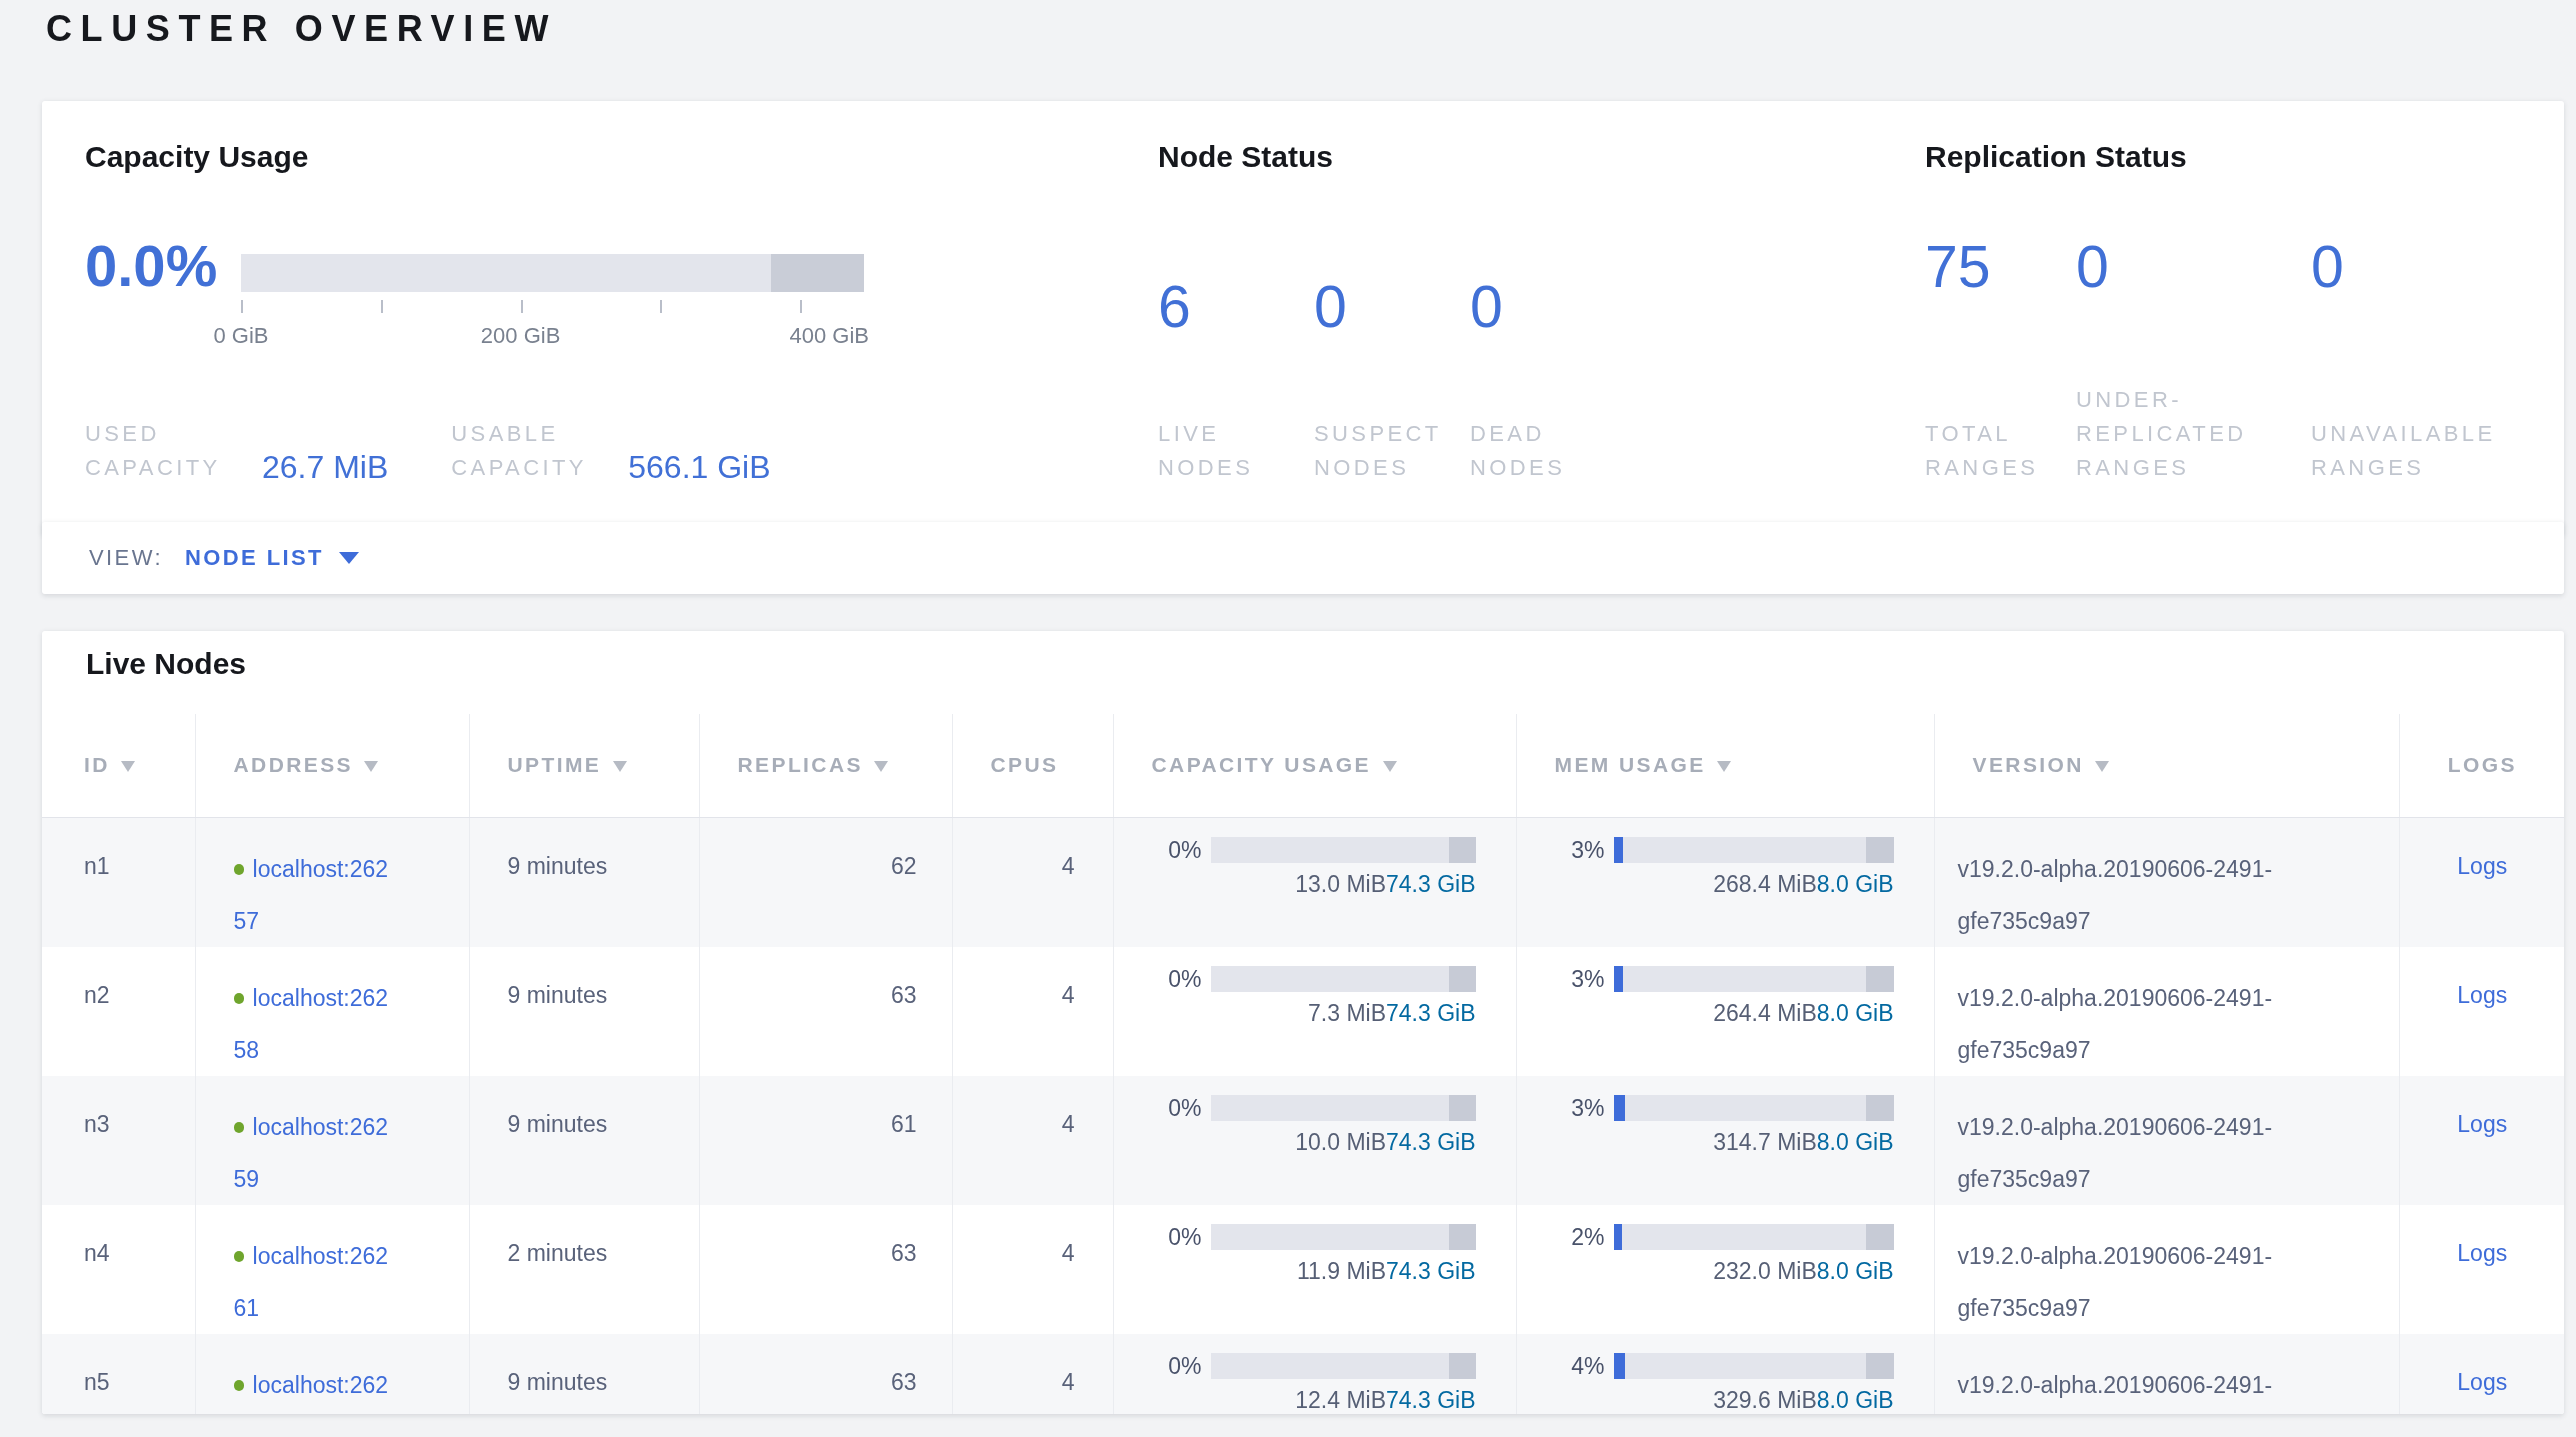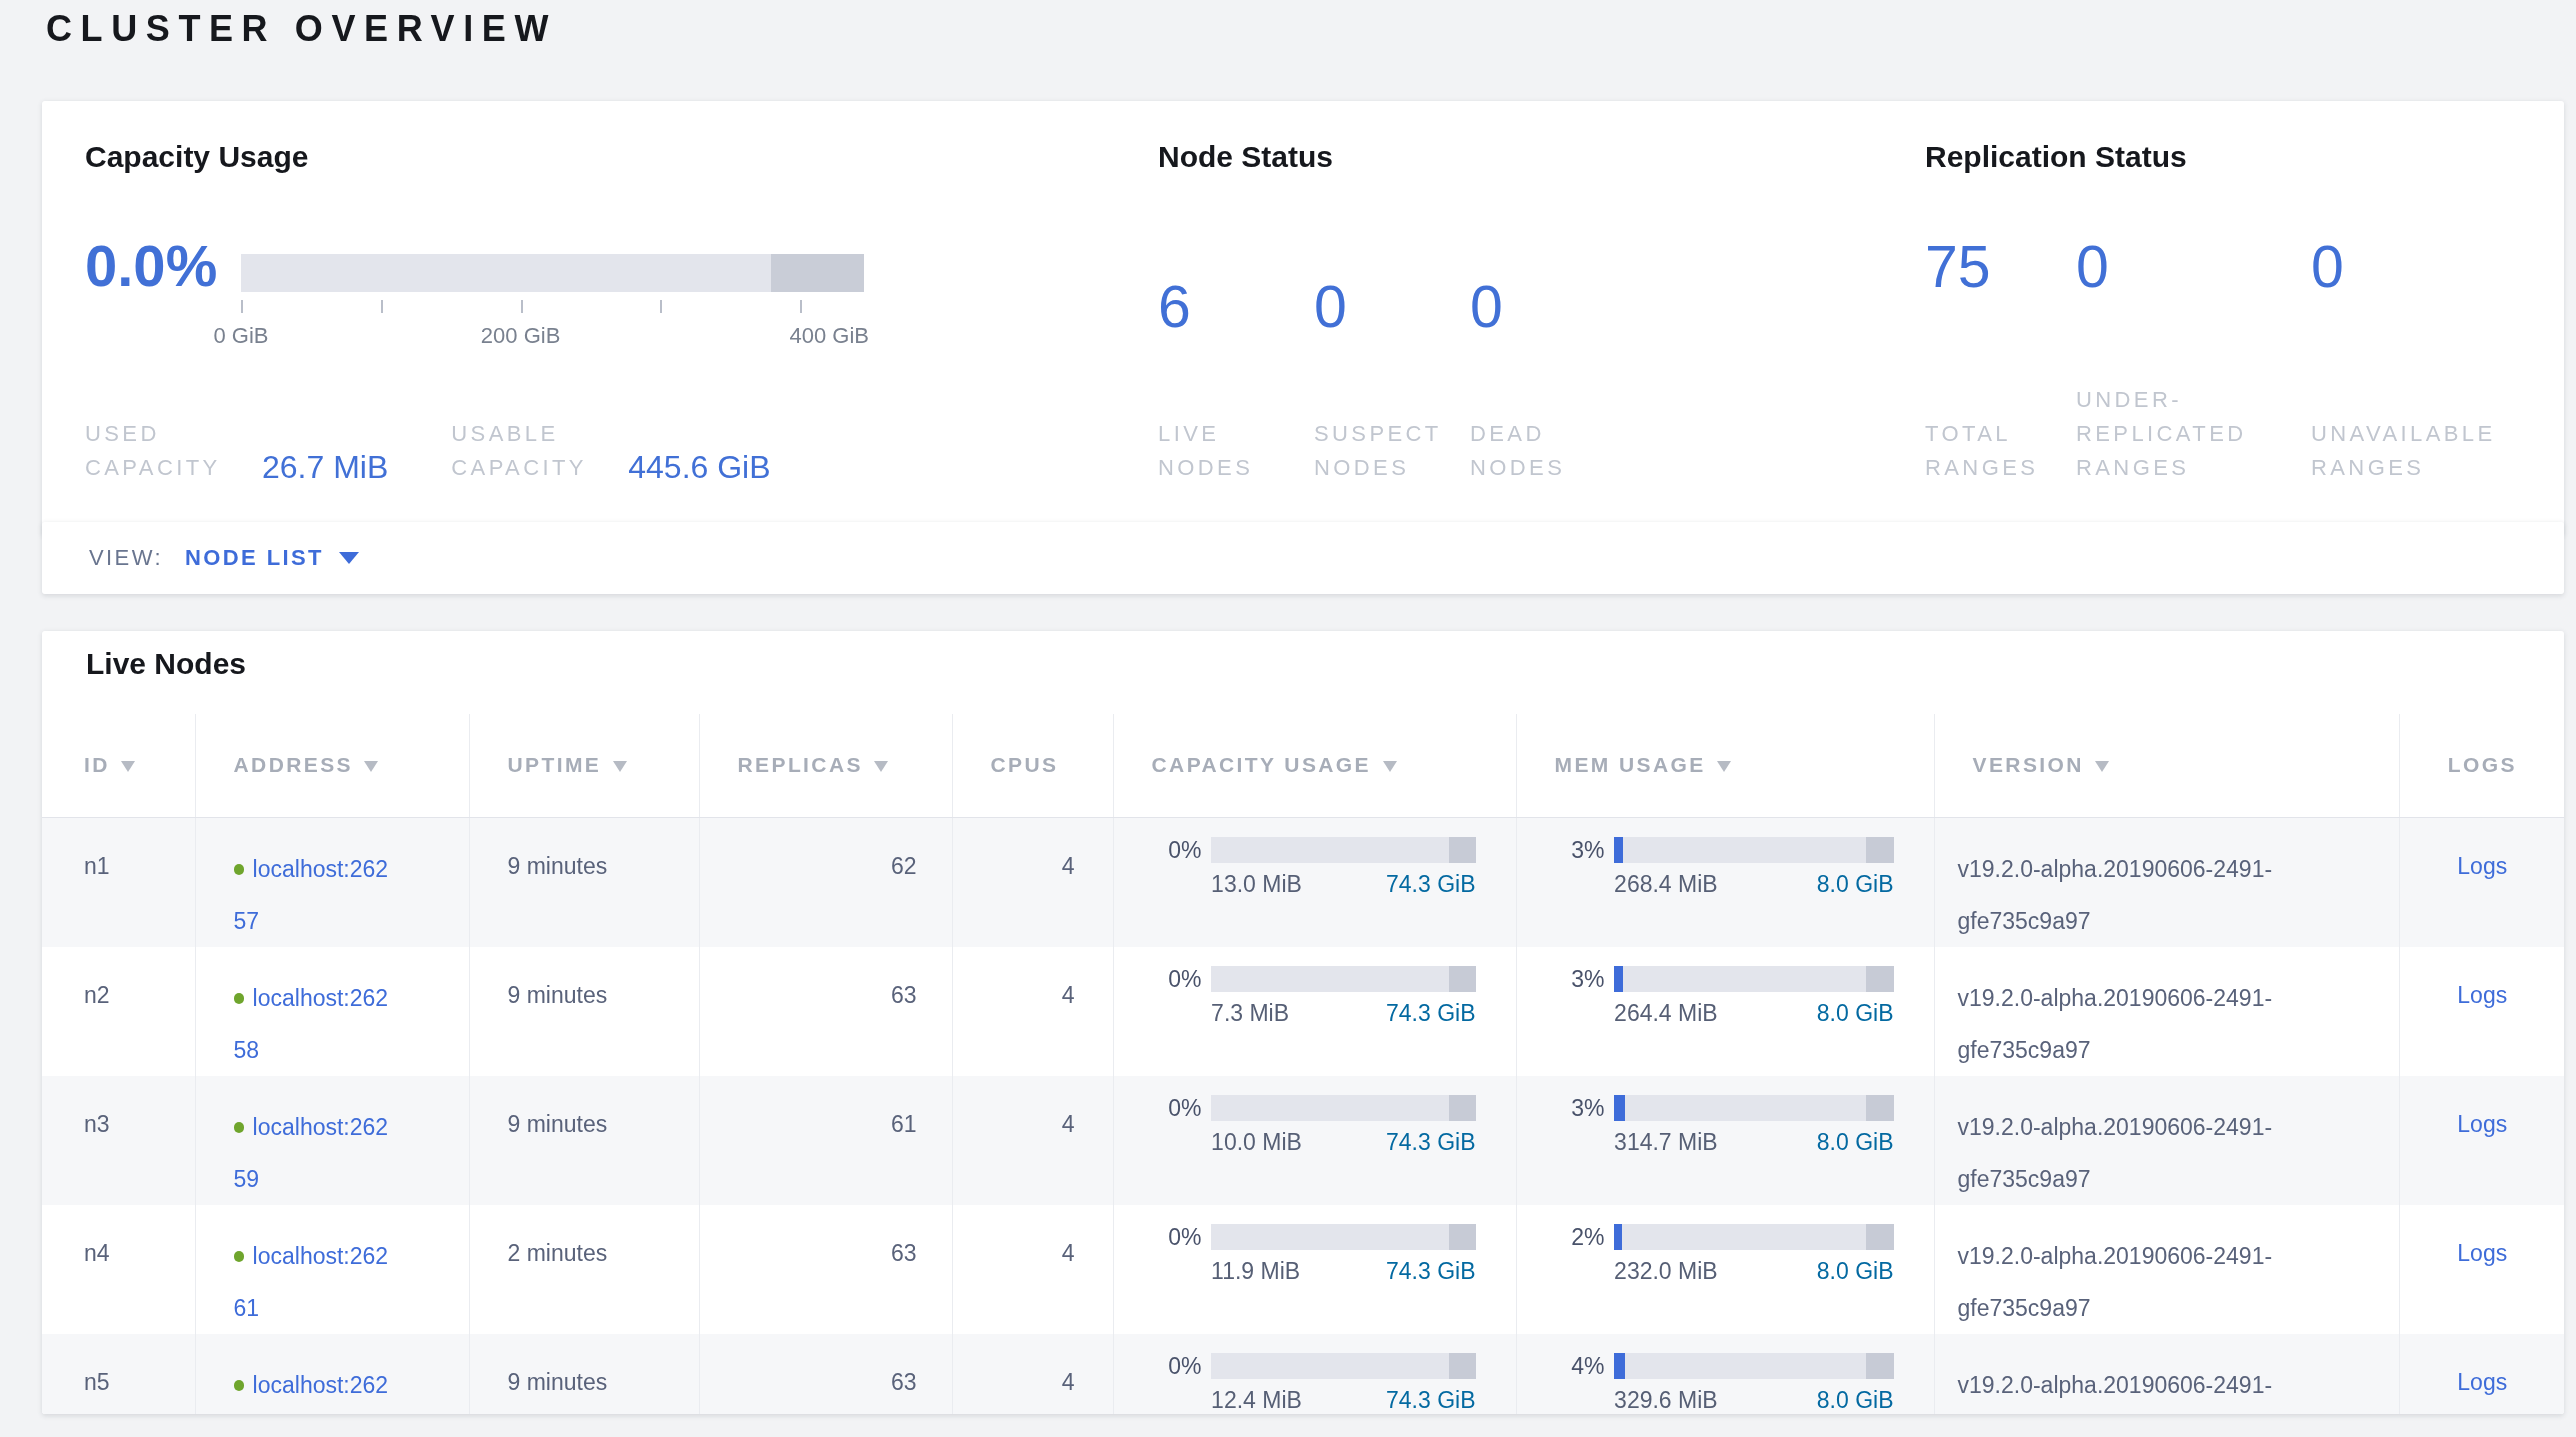--- a/index.html
+++ b/index.html
@@ -80,21 +80,21 @@
   td.c-uptime { padding:35px 0 0 38px; }
   td.c-replicas { padding:35px 35px 0 0; text-align:right; }
   td.c-cpus { padding:35px 38px 0 0; text-align:right; }
   td.c-usage { padding:19px 40px 0 38px; }
   .mini-usage { display:flex; }
   .mini-pct { width:50px; text-align:right; margin-right:9.6px; font-size:23px; color:#49526a; line-height:27px; flex:none; }
   .mini-body { flex:1; }
   .mini-bar { position:relative; height:26px; background:#e3e5ec; overflow:hidden; }
   .mini-bar .bar-cap { position:absolute; top:0; bottom:0; right:0; width:10%; background:#c7cbd6; }
   .mini-bar .bar-fill { position:absolute; top:0; bottom:0; left:0; background:#3e6cd9; }
-  .mini-labels { display:flex; justify-content:space-between; margin-top:8.6px; font-size:23px; }
+  .mini-labels { display:flex; justify-content:flex-end; margin-top:8.6px; font-size:23px; }
   .mini-used { color:#565f75; }
   .mini-total { color:#0369a1; }
   td.c-version { padding:25px 0 0 23px; }
   .version-text { display:inline-block; width:324px; line-height:52px; overflow-wrap:break-word; }
   td.c-logs { padding:35px 0 0 0; text-align:center; }
   .logs-link { color:#3e6cd9; text-decoration:none; }
 </style>
 </head>
 <body>
 
@@ -123,21 +123,21 @@
           </div>
       </div>
     </div>
     <div class="stats-row" id="cap-stats">
         <div class="cap-stat">
           <div class="stat-label">USED<br>CAPACITY</div>
           <span class="stat-value">26.7 MiB</span>
         </div>
         <div class="cap-stat">
           <div class="stat-label">USABLE<br>CAPACITY</div>
-          <span class="stat-value">445.6 GiB</span>
+          <span class="stat-value">566.1 GiB</span>
         </div>
       </div>
   </div>
 
   <div class="sum-sec sec-nodes">
     <div class="sec-heading">Node Status</div>
     <div class="num-row" id="ns-numbers">
         <div class="ns-col stat-number-col"><span class="stat-number">6</span></div>
         <div class="ns-col stat-number-col"><span class="stat-number">0</span></div>
         <div class="ns-col stat-number-col"><span class="stat-number">0</span></div>

